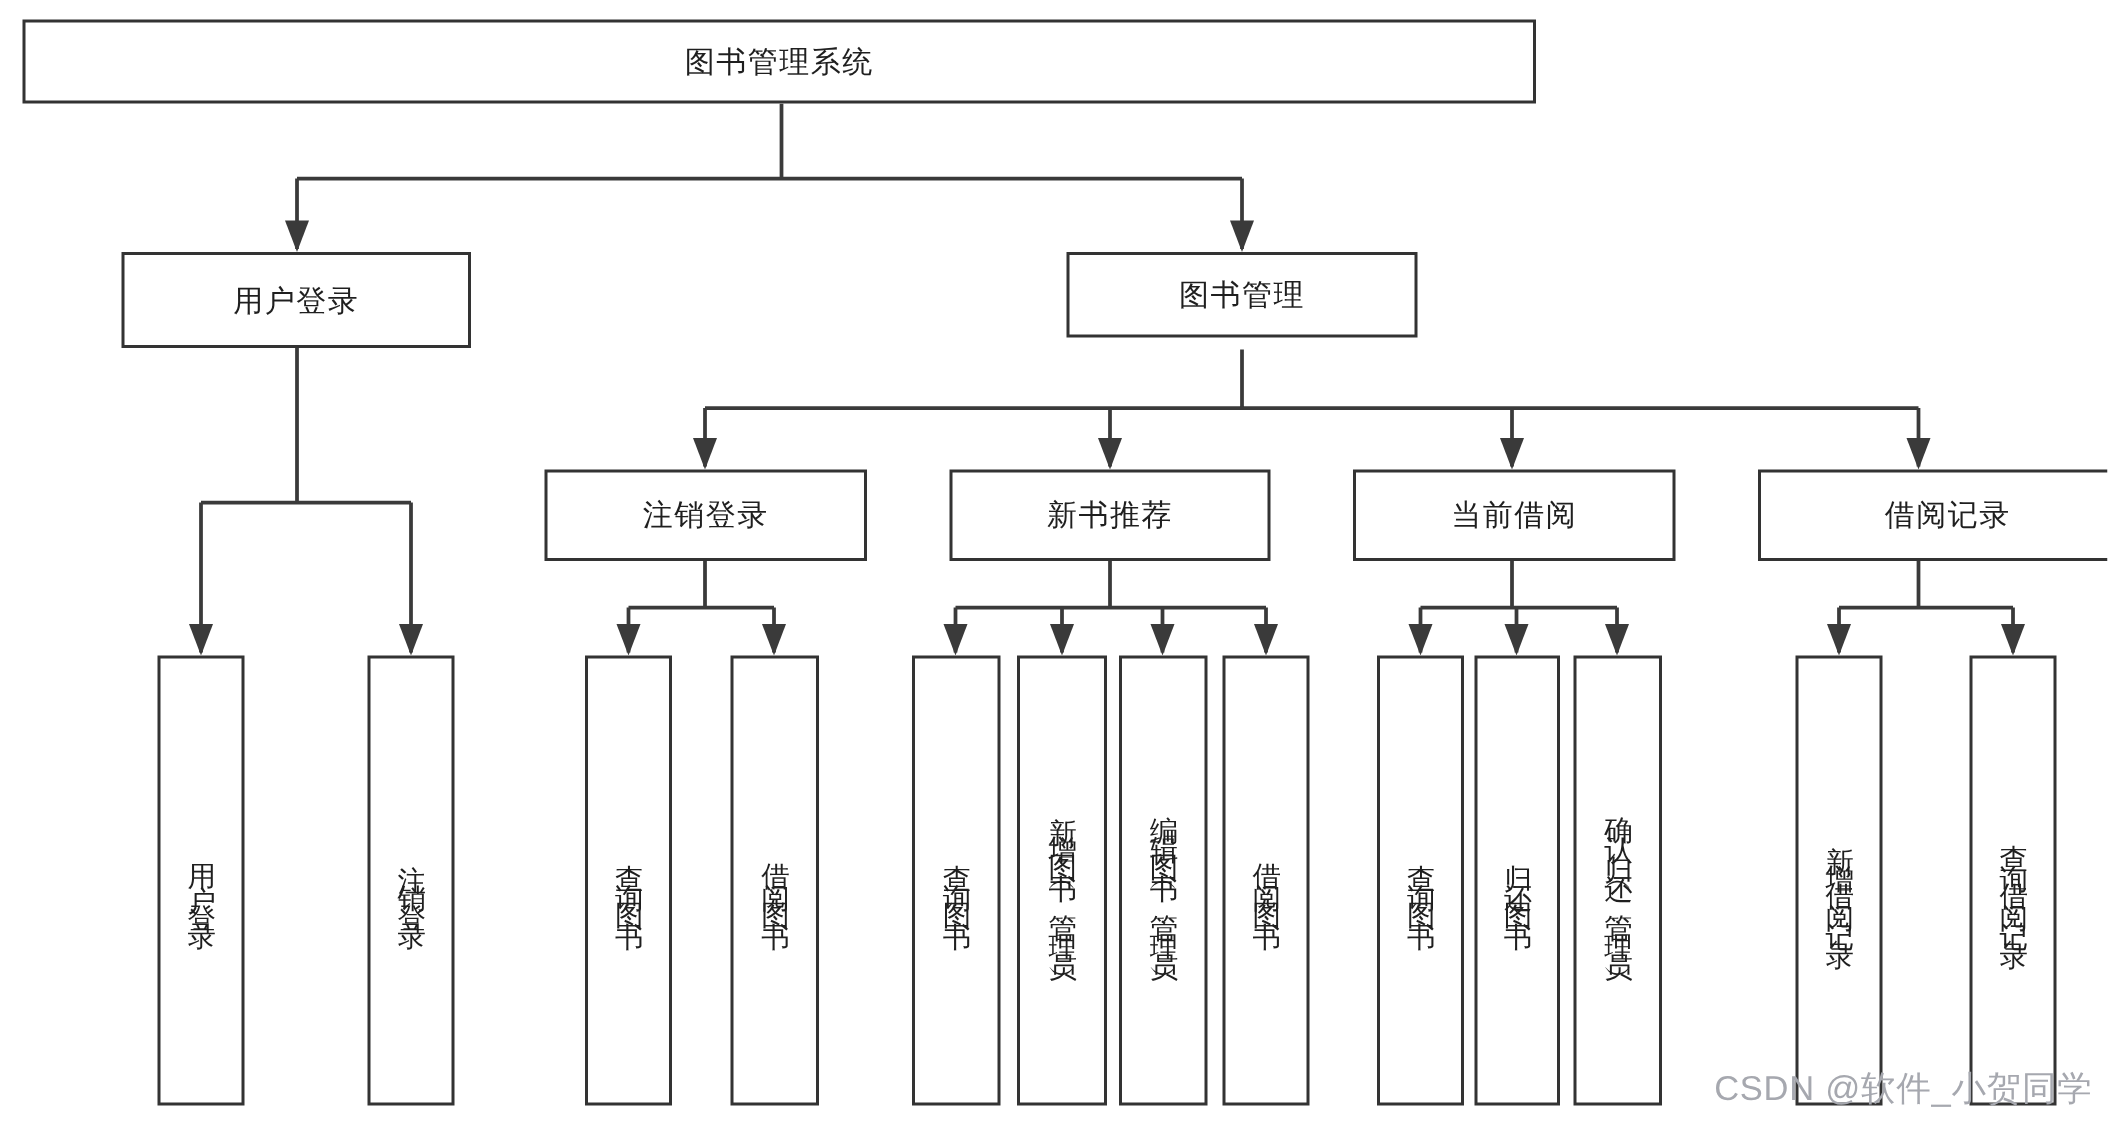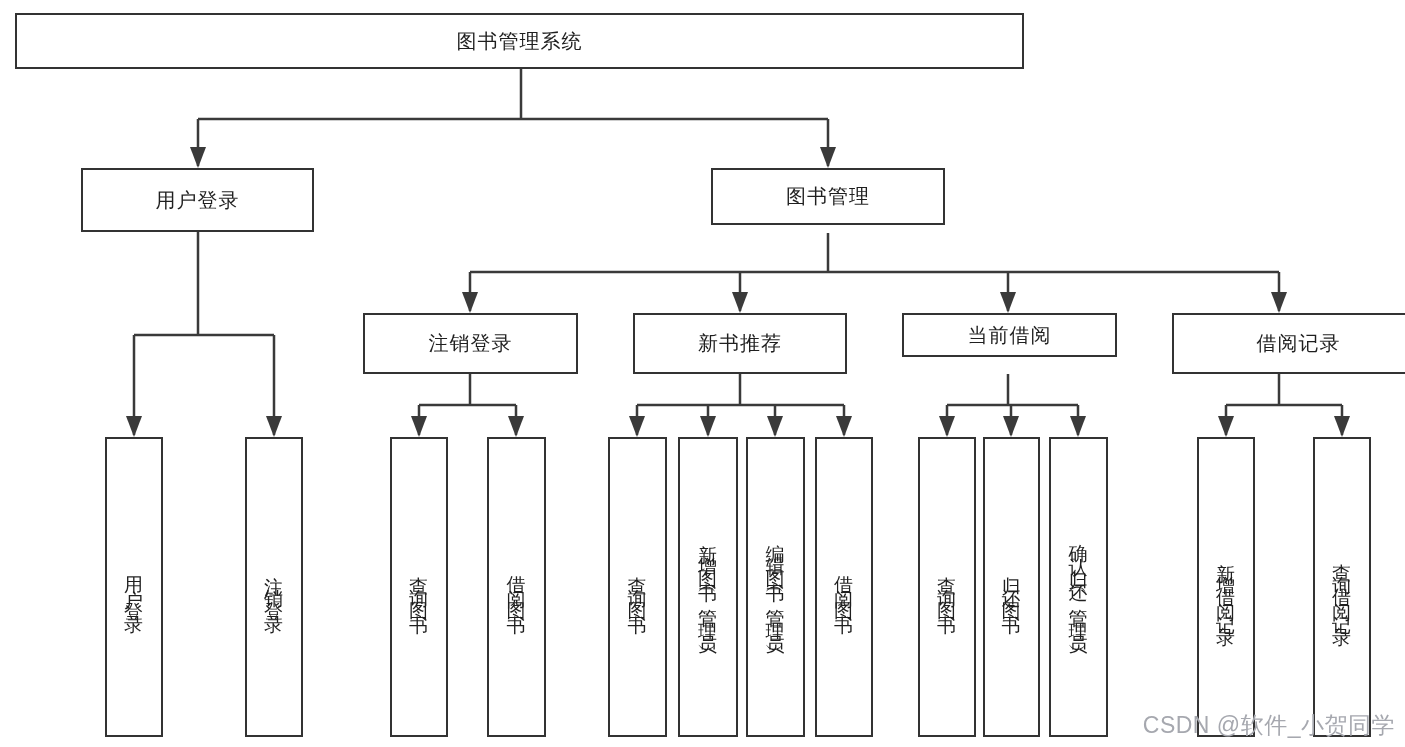--- a/index.html
+++ b/index.html
@@ -108,21 +108,21 @@
   <div class="node h-label" style="left:711px; top:168px; width:234px; height:57px;">
     <span>图书管理</span>
   </div>
 
   <div class="node h-label" style="left:363px; top:313px; width:215px; height:61px;">
     <span>注销登录</span>
   </div>
   <div class="node h-label" style="left:633px; top:313px; width:214px; height:61px;">
     <span>新书推荐</span>
   </div>
-  <div class="node h-label" style="left:902px; top:313px; width:215px; height:44px;justify-content:center;">
+  <div class="node h-label" style="left:902px; top:313px; width:215px; height:61px;justify-content:center;">
     <span>当前借阅</span>
   </div>
   <div class="node h-label" style="left:1172px; top:313px; width:253px; height:61px;">
     <span>借阅记录</span>
   </div>
 
   <div class="node v-label" style="left:105px; top:437px; width:58px; height:300px;">
     <span class="vtext">用户登录</span>
   </div>
   <div class="node v-label" style="left:245px; top:437px; width:58px; height:300px;">

